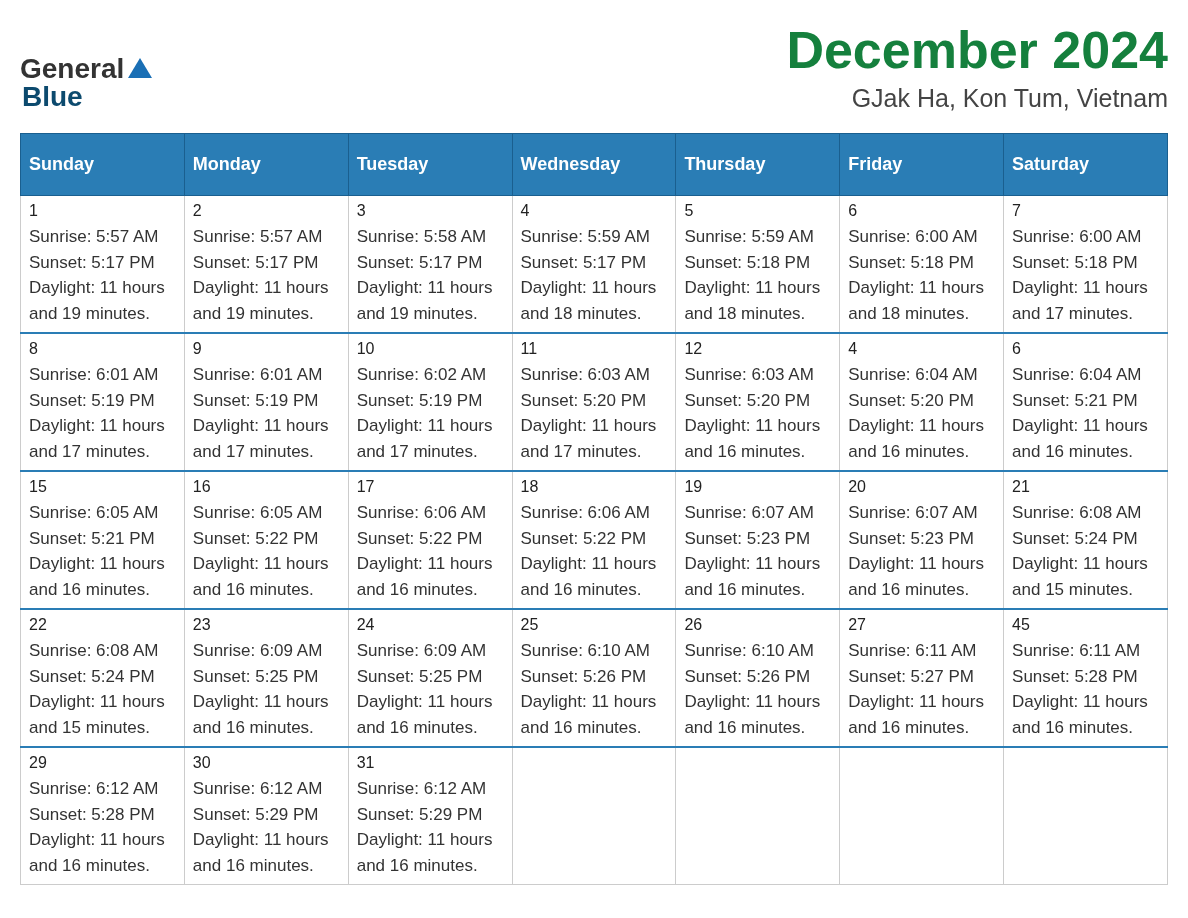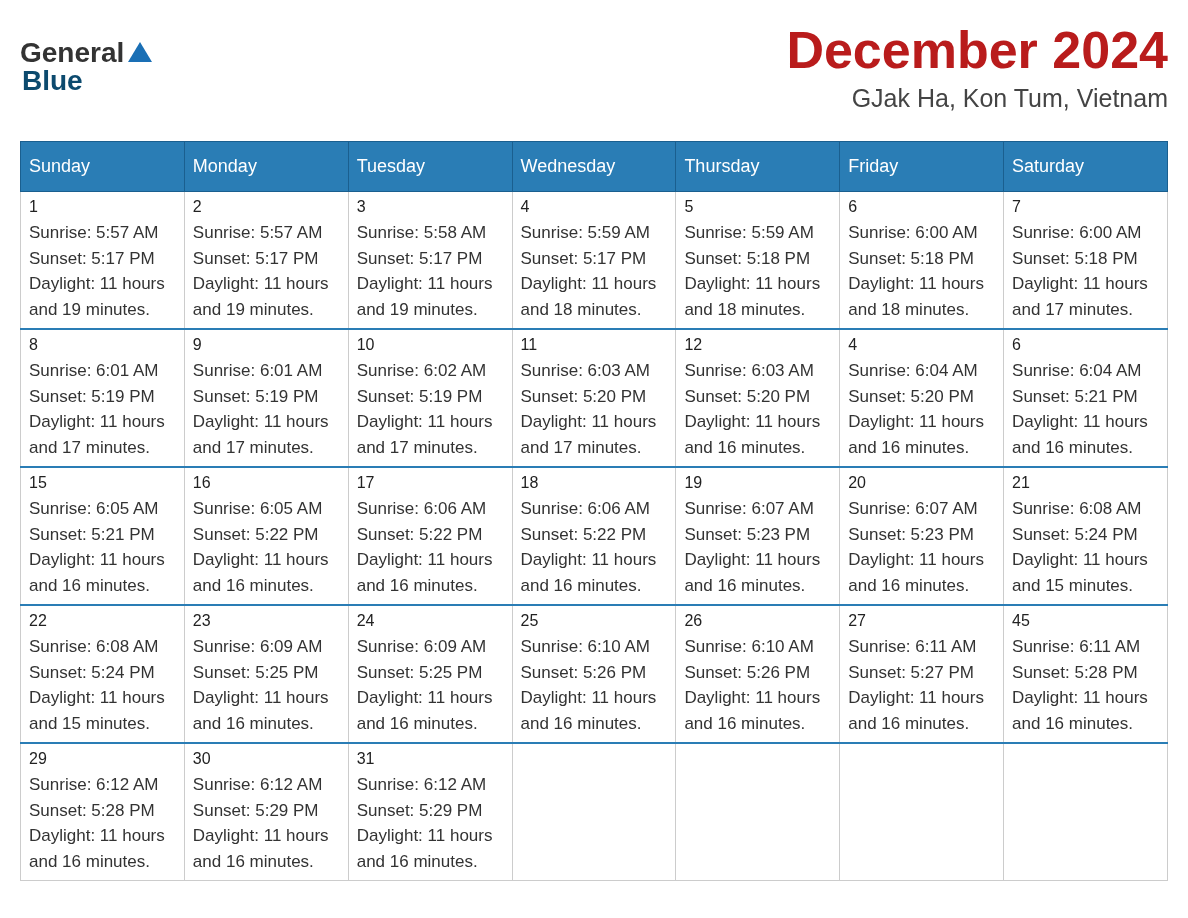--- a/index.html
+++ b/index.html
@@ -6,56 +6,56 @@
     body {
       font-family: Arial, sans-serif;
       background: #fff;
       width: 1188px;
       min-height: 918px;
       padding: 20px;
     }
     .header-area {
       display: flex;
       justify-content: space-between;
-      align-items: center;
-      margin-bottom: 28px;
+      align-items: flex-end;
+      margin-bottom: 20px;
     }
     .logo-wrapper {
       display: flex;
       flex-direction: column;
       align-items: flex-start;
     }
     .logo-line1 {
       display: flex;
       align-items: center;
     }
     .title-area {
       text-align: right;
     }
     .calendar-title {
       font-size: 52px;
       font-weight: bold;
-      color: #b91c1c;
+      color: #15803d;
     }
     .calendar-subtitle {
       font-size: 25px;
       color: #444;
       margin-top: 4px;
     }
     .calendar-table {
       width: 100%;
       border-collapse: collapse;
       border: 1px solid #aaa;
     }
     .calendar-table th {
       background-color: #2a7db5;
       color: #fff;
       font-size: 18px;
-      font-weight: normal;
-      padding: 14px 8px;
+      font-weight: bold;
+      padding: 20px 8px;
       text-align: left;
       border: 1px solid #1a5f8f;
     }
     .calendar-table td {
       vertical-align: top;
       border: 1px solid #ccc;
       padding: 6px 8px;
       font-size: 13px;
       color: #333;
       width: calc(100% / 7);

